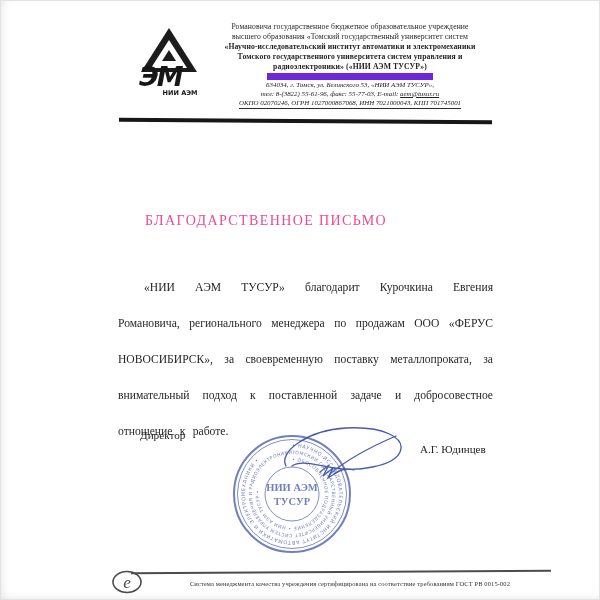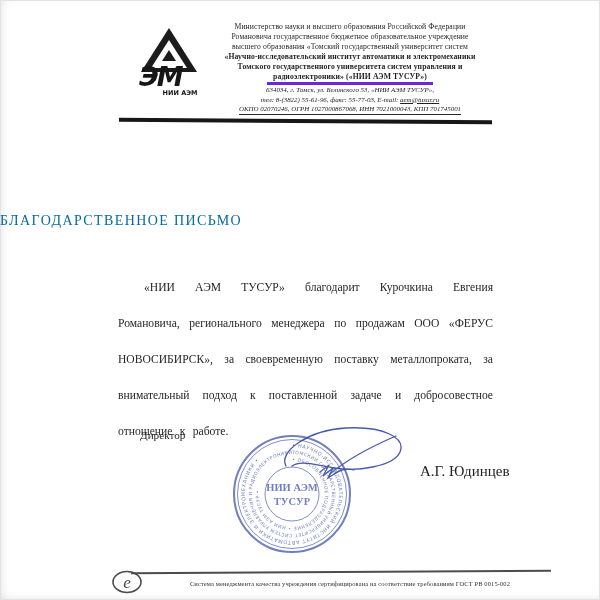--- a/index.html
+++ b/index.html
@@ -8,34 +8,34 @@
     background:#ffffff;
     font-family:"Liberation Serif","DejaVu Serif",serif;
     color:#262626;
     box-shadow:inset 0 0 0 1px #e3e3e3, inset 6px 0 14px -8px rgba(0,0,0,.18), inset 0 -6px 12px -8px rgba(0,0,0,.12);
   }
   
   .logo{position:absolute;left:136px;top:26px;width:66px;height:72px;}
   .header-text{position:absolute;left:178px;top:22px;width:344px;text-align:center;}
   .hline{font-size:7.7px;line-height:9.9px;color:#1f1f1f;letter-spacing:.1px;}
   .hline.bold{font-weight:bold;}
-  .org-underline{display:inline-block;border-bottom:3px solid #6d28d9;padding:0 6px 1px 6px;}
+  .org-underline{display:inline-block;border-bottom:7px solid #6d28d9;padding:0 6px 1px 6px;}
   .contact{font-size:6.9px;line-height:8.2px;font-style:italic;color:#222;margin-top:1px;}
   .email-link{text-decoration:underline;}
   .okpo-underline{display:inline-block;border-bottom:1px solid #2a2a2a;padding-bottom:1px;}
   .thick-rule{position:absolute;left:119px;top:119px;width:373px;height:3.6px;background:#171717;transform:rotate(.35deg);}
   
-  .title{position:absolute;left:0;top:213px;width:532px;
-    font-size:14px;letter-spacing:1.4px;color:#0369a1;font-weight:500;}
+  .title{position:absolute;left:0;top:213px;width:532px;text-align:center;
+    font-size:14px;letter-spacing:1.4px;color:#ec4899;font-weight:500;}
   .body-par{position:absolute;left:118px;top:270px;width:375px;
     font-size:11.6px;line-height:36px;text-align:justify;text-indent:26px;
     word-spacing:4.5px;color:#262626;}
   
   .sig-left{position:absolute;left:140px;top:425px;font-size:11.2px;line-height:21.5px;color:#242424;}
-  .sig-name{position:absolute;left:420px;top:463px;font-size:15px;color:#242424;text-align:right;}
+  .sig-name{position:absolute;left:420px;top:443px;font-size:11px;color:#242424;text-align:right;}
   .stamp{position:absolute;left:229px;top:431px;width:126px;height:126px;opacity:.78;}
   .autograph{position:absolute;left:248px;top:414px;width:175px;height:75px;}
   
   .footer-rule{position:absolute;left:131px;top:571px;width:420px;height:1.6px;background:#4c4c4c;transform:rotate(-.35deg);}
   .footer-mark{position:absolute;left:110px;top:569px;width:34px;height:26px;}
   .footer-text{position:absolute;left:150px;top:580px;width:400px;text-align:center;
     font-size:6.5px;color:#333;letter-spacing:.1px;font-family:"Liberation Serif",serif;}
 </style>
 </head>
 <body>
@@ -44,21 +44,20 @@
 
   <svg class="logo" viewBox="0 0 66 72">
     <path d="M33 2 L61 46 L5 46 Z" fill="#1c1c1c"></path>
     <path d="M33 14 L51 42 L15 42 Z" fill="#ffffff"></path>
     <path d="M33 24 L40 35 L26 35 Z" fill="#1c1c1c"></path>
     <text x="3" y="60" font-family="DejaVu Sans, sans-serif" font-weight="900" font-style="italic" font-size="27" letter-spacing="-2" fill="#161616">ЭМ</text>
     <text x="44" y="69" text-anchor="middle" font-family="DejaVu Sans, sans-serif" font-weight="bold" font-size="6.5" fill="#161616">НИИ АЭМ</text>
   </svg>
 
   <div class="header-text">
-    <div class="hline">Министерство науки и высшего образования Российской Федерации</div>
     <div class="hline">Романовича государственное бюджетное образовательное учреждение</div>
     <div class="hline">высшего образования «Томский государственный университет систем</div>
     <div class="hline bold">«Научно-исследовательский институт автоматики и электромеханики</div>
     <div class="hline bold">Томского государственного университета систем управления и</div>
     <div class="hline bold"><span class="org-underline">радиоэлектроники» («НИИ АЭМ ТУСУР»)</span></div>
     <div class="contact">634034, г. Томск, ул. Белинского 53, «НИИ АЭМ ТУСУР»,</div>
     <div class="contact"><span>тел: 8-(3822) 55-61-96, факс: 55-77-03, E-mail: </span><span class="email-link">aem@tusur.ru</span></div>
     <div class="contact"><span class="okpo-underline">ОКПО 02070246, ОГРН 1027000867068, ИНН 7021000043, КПП 701745001</span></div>
   </div>
 

